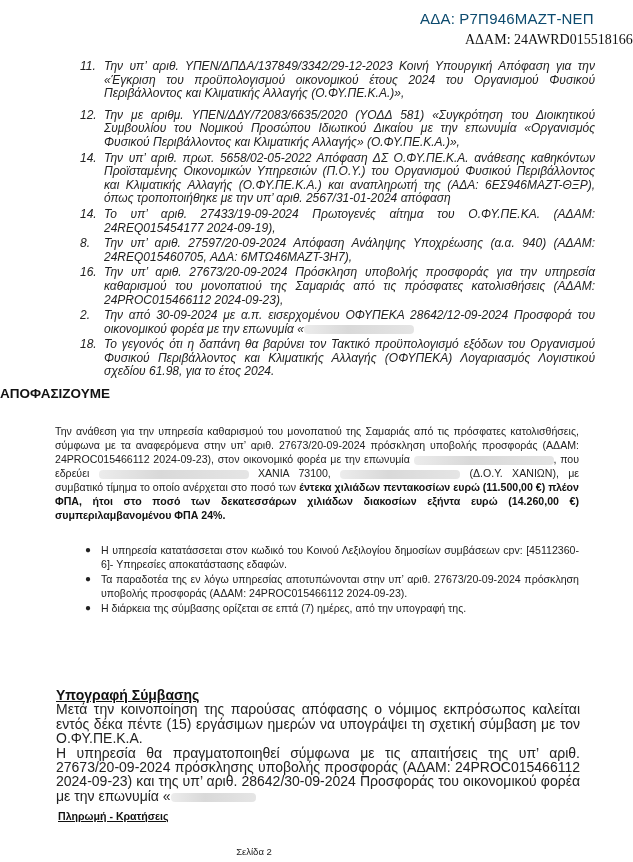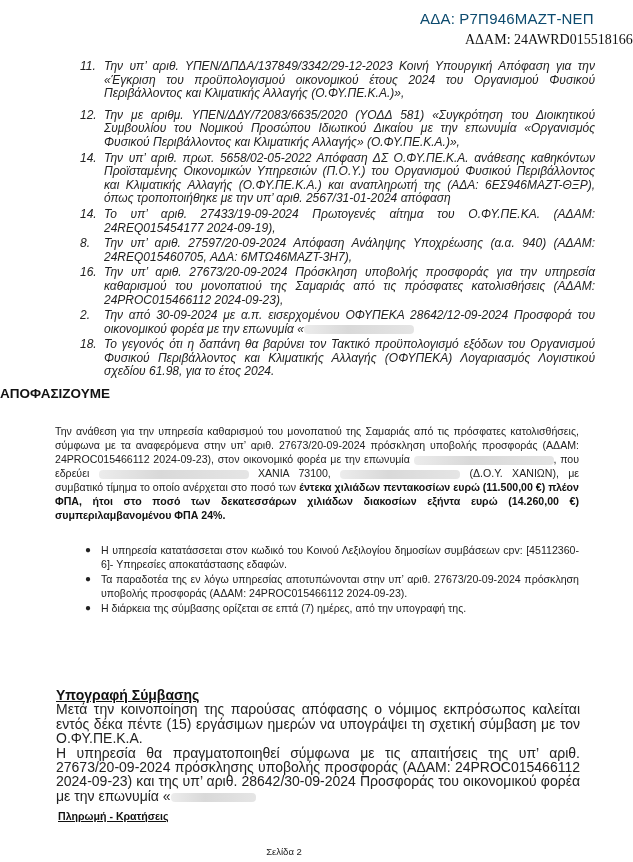--- a/index.html
+++ b/index.html
@@ -47,21 +47,21 @@
     position: absolute; left: 56px; top: 672px; width: 524px;
     font-size: 14px; line-height: 14.4px; color: #222; text-align: justify; margin-top: 16px;
   }
   .underlined-heading { font-weight: bold; text-decoration: underline; color: #111; }
   .payment {
     position: absolute; left: 58px; top: 810px;
     font-size: 10.6px; font-weight: bold; text-decoration: underline; color: #111; text-align: center;
   }
   .footer {
     position: absolute; top: 846px; left: 0; width: 508px; text-align: center;
-    font-size: 9.5px; color: #222; padding-left: 30px;
+    font-size: 9.5px; color: #222;
   }
 </style>
 </head>
 <body>
 
 <div class="header-ada">ΑΔΑ: Ρ7Π946ΜΑΖΤ-ΝΕΠ</div>
 <div class="header-adam">ΑΔΑΜ: 24AWRD015518166</div>
 
 <div class="list">
   <div class="list-item gap">

